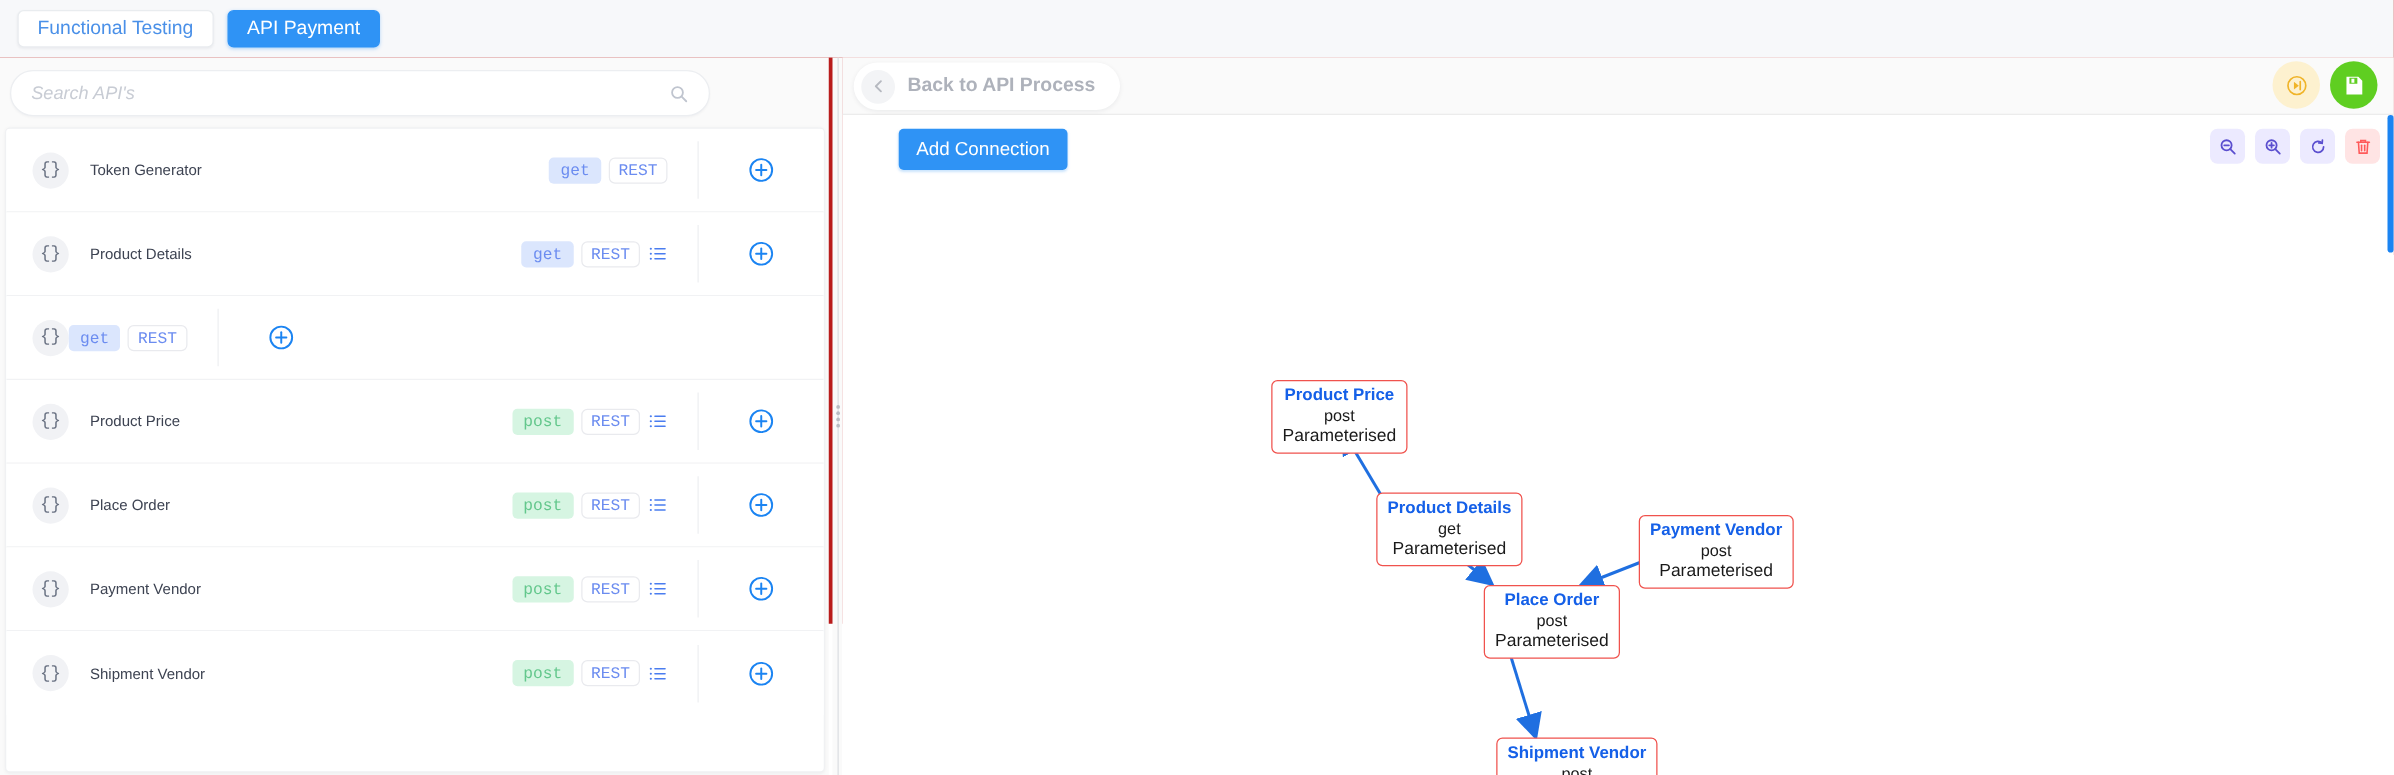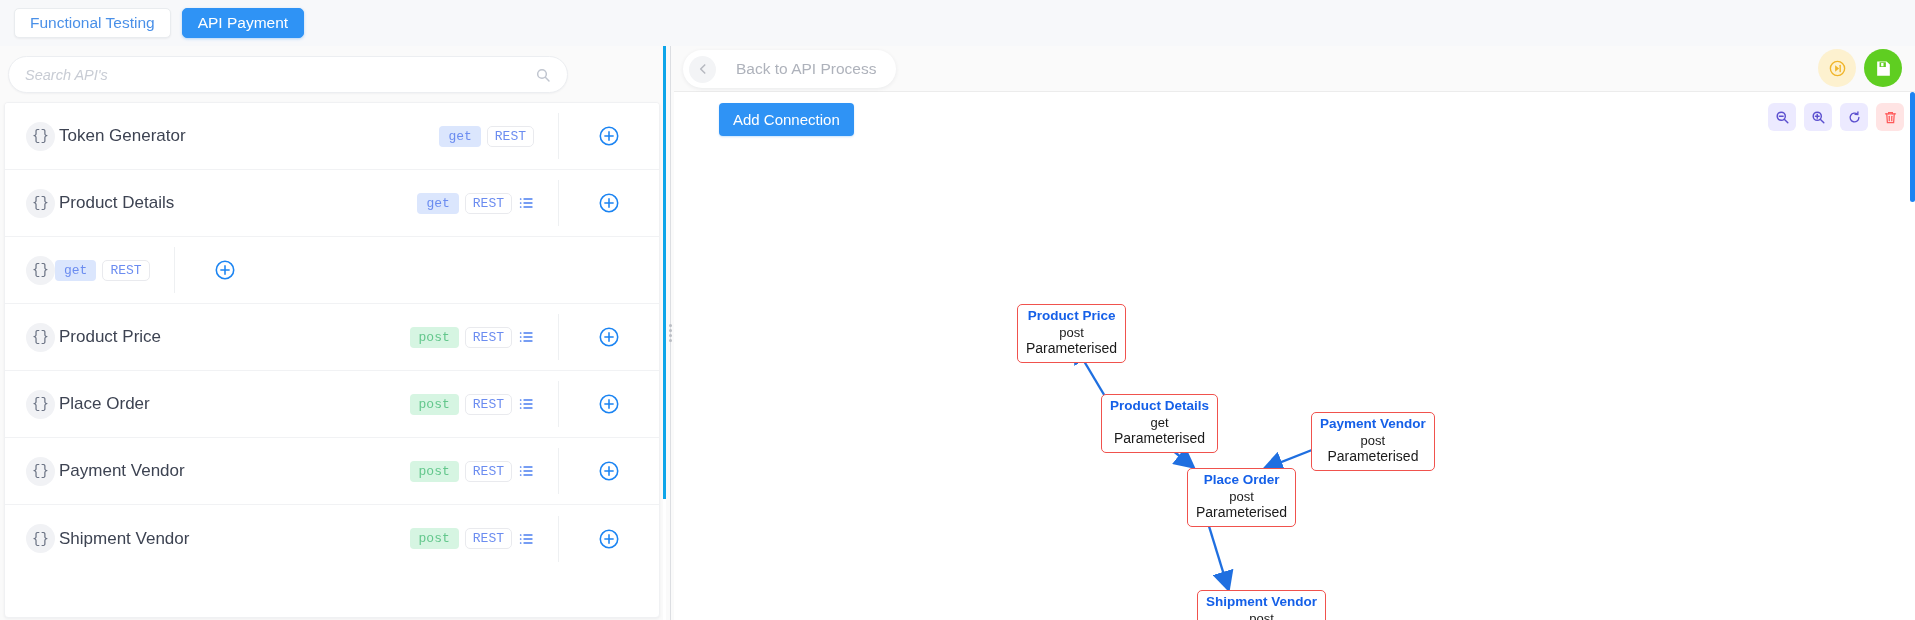--- a/index.html
+++ b/index.html
@@ -2,21 +2,21 @@
 <html><head>
 <meta charset="utf-8">
 <style>
   * { box-sizing: border-box; margin: 0; padding: 0; }
   html, body {
     width: 1915px; height: 620px;
     background: #ffffff;
     font-family: "Liberation Sans", sans-serif;
     overflow: hidden;
   }
-  .app { position: relative; width: 1915px; height: 499px; background:#0ea5e9;padding-left:43px; }
+  .app { position: relative; width: 1915px; height: 499px; background:#b91c1c;padding-left:43px; }
 
   
   .tabbar {
     position: absolute; top: 0; left: 0; width: 1915px; height: 46px;
     background: #f7f8fa;
     display: flex; align-items: center; gap: 11px; padding-left: 14px;
   }
   .tab {
     height: 30px; padding: 0 15px;
     display: flex; align-items: center; justify-content: center;
@@ -68,21 +68,21 @@
   }
   .api-row:last-child { border-bottom: 0; }
   .brace-icon {
     width: 29px; height: 29px; margin-left: 21px;
     border-radius: 50%; background: #f1f2f5;
     display: flex; align-items: center; justify-content: center;
     color: #6b7384; font-size: 14px; font-family: "Liberation Mono", monospace;
     flex: 0 0 auto;
   }
   .api-name {
-    margin-left: 4px; font-size: 17px; color: #3d4352;
+    margin-left: 17px; font-size: 12px; color: #3d4352;
     flex: 1 1 auto; white-space: nowrap; overflow: hidden;
   }
   .badges {
     display: flex; align-items: center; gap: 6px;
     margin-right: 24px; flex: 0 0 auto;
   }
   .badge-method {
     font-size: 13px; padding: 3px 9px; border-radius: 4px;
     font-family: "Liberation Mono", monospace;
   }
@@ -124,24 +124,25 @@
   .right-panel {
     position: absolute; top: 46px; left: 674px; width: 1241px; height: 574px;
     background: #ffffff;
   }
   .rp-header {
     position: relative; height: 46px; background: #fafafa;
     border-bottom: 1px solid #ececec;
   }
   .back-pill {
     position: absolute; left: 9px; top: 4px; height: 38px;
-    display: flex; align-items: center; gap: 20px;
+    display: flex; align-items: center; gap: 10px;
     background: #ffffff; border-radius: 19px; padding: 0 20px 0 6px;
     box-shadow: 0 1px 4px rgba(16,24,40,.07);
     cursor: pointer;
+    font-weight: bold;
   }
   .back-circle {
     width: 27px; height: 27px; border-radius: 50%; background: #f3f4f6;
     display: flex; align-items: center; justify-content: center; color: #b6b9c0;
   }
   .back-label { font-size: 15.5px; color: #aeb2bb; white-space: nowrap; }
 
   .header-actions {
     position: absolute; right: 13px; top: 3px;
     display: flex; align-items: center; gap: 8px;

